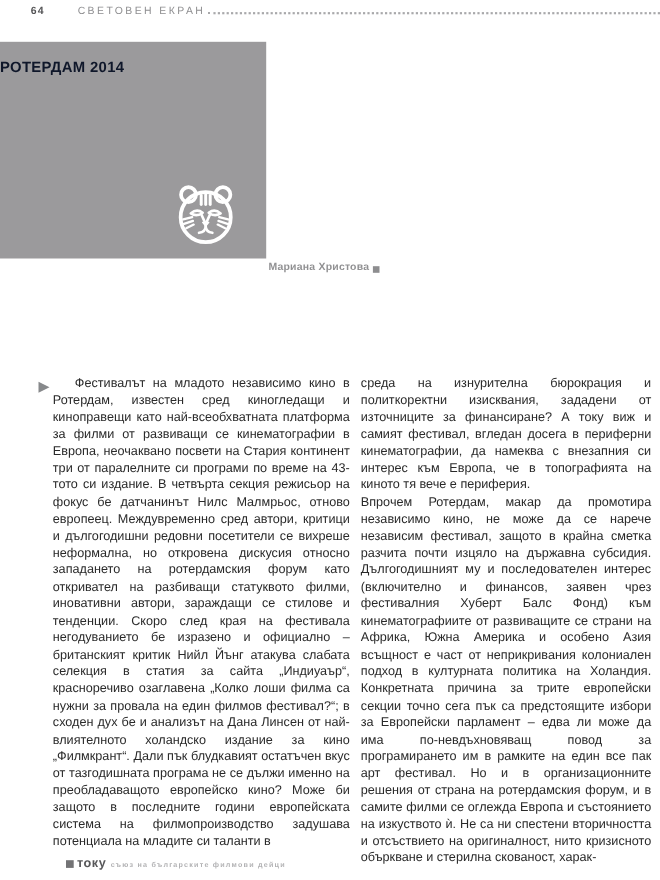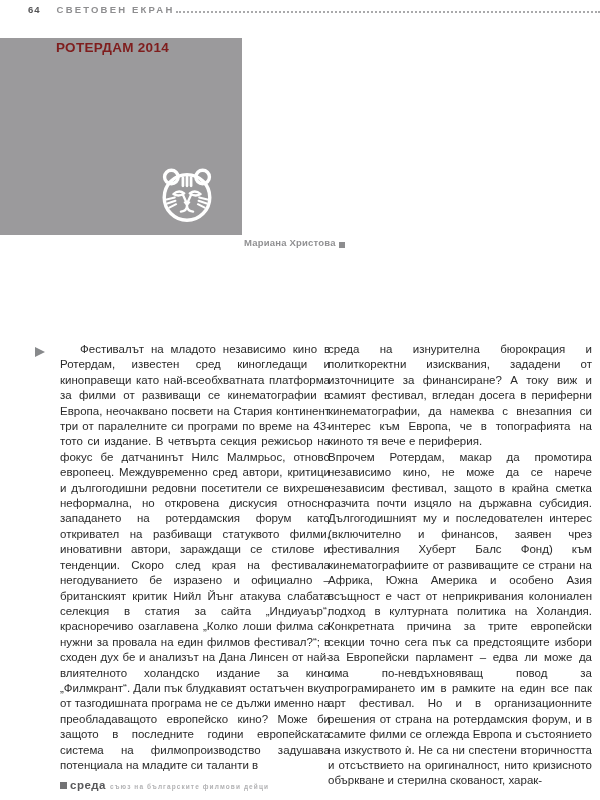--- a/index.html
+++ b/index.html
@@ -5,45 +5,45 @@
   html,body{margin:0;padding:0;background:#ffffff;}
   .page{
     position:relative;width:600px;height:800px;background:#ffffff;overflow:hidden;
     font-family:"Liberation Sans","DejaVu Sans",sans-serif;
   }
   
   .header{
     position:absolute;top:3px;left:28px;right:0;display:flex;align-items:baseline;
   }
   .page-number{font-size:9.5px;font-weight:bold;color:#545456;letter-spacing:1px;}
-  .section-title{font-size:9.5px;color:#8e8e90;letter-spacing:2.2px;margin-left:16px;font-weight:bold;}
+  .section-title{font-size:9.5px;color:#8e8e90;letter-spacing:2.2px;margin-left:30px;font-weight:normal;}
   .header-leader{flex:1;border-bottom:2px dotted #a9a9ab;margin:0 0 2px 2px;height:8px;}
   
   .title-box{
     position:absolute;left:0;top:38px;width:242px;height:197px;background:#9b9a9c;
   }
-  .title-box .titles{padding:2px 17px 0 0;text-align:center;color:#7f1d1d;}
+  .title-box .titles{padding:15px 17px 0 0;text-align:left;color:#0f172a;}
   .article-title{font-size:13.5px;font-weight:bold;letter-spacing:0.3px;}
   .article-subtitle{font-size:10.5px;margin-top:3px;font-weight:bold;opacity:.92;}
   .tiger{position:absolute;left:153px;top:122px;width:68px;height:68px;}
   
   .author-line{
     position:absolute;left:244px;top:237px;display:flex;align-items:flex-end;
     color:#919193;font-size:9.5px;font-weight:bold;letter-spacing:0.2px;
   }
   .author-marker{width:6px;height:6px;background:#8d8d8f;margin-left:3px;display:inline-block;}
   
   .bullet-triangle{
     position:absolute;left:35px;top:347px;width:0;height:0;
     border-left:10px solid #87898b;border-top:5px solid transparent;border-bottom:5px solid transparent;
   }
   .column{
     position:absolute;top:342px;color:#2a2a2a;font-size:11.5px;line-height:15.4px;
   }
-  .column--left{left:60px;width:270px;}
+  .column--left{left:48px;width:270px;}
   .column--right{left:328px;width:264px;}
   .column p{margin:0;text-align:justify;}
   .column--left p:first-child{text-indent:20px;}
   
   .footer{
     position:absolute;left:60px;top:779px;display:flex;align-items:baseline;
   }
   .footer-marker{width:7px;height:7px;background:#737375;align-self:center;margin-right:3px;}
   .footer-magazine{font-size:11.5px;font-weight:bold;color:#58585a;letter-spacing:0.5px;}
   .footer-org{font-size:6.5px;color:#b2b2b4;letter-spacing:1.1px;margin-left:4px;font-weight:bold;}
@@ -95,17 +95,17 @@
   <div class="column column--left">
       <p>Фестивалът на младото независимо кино в Ротердам, известен сред киногледащи и киноправещи като най-всеобхватната платформа за филми от развиващи се кинематографии в Европа, неочаквано посвети на Стария континент три от паралелните си програми по време на 43-тото си издание. В четвърта секция режисьор на фокус бе датчанинът Нилс Малмрьос, отново европеец. Междувременно сред автори, критици и дългогодишни редовни посетители се вихреше неформална, но откровена дискусия относно западането на ротердамския форум като откривател на разбиващи статуквото филми, иновативни автори, зараждащи се стилове и тенденции. Скоро след края на фестивала негодуванието бе изразено и официално – британският критик Нийл Йънг атакува слабата селекция в статия за сайта „Индиуаър“, красноречиво озаглавена „Колко лоши филма са нужни за провала на един филмов фестивал?“; в сходен дух бе и анализът на Дана Линсен от най-влиятелното холандско издание за кино „Филмкрант“. Дали пък блудкавият остатъчен вкус от тазгодишната програма не се дължи именно на преобладаващото европейско кино? Може би защото в последните години европейската система на филмопроизводство задушава потенциала на младите си таланти в</p>
     </div>
   <div class="column column--right">
       <p>среда на изнурителна бюрокрация и политкоректни изисквания, зададени от източниците за финансиране? А току виж и самият фестивал, вгледан досега в периферни кинематографии, да намеква с внезапния си интерес към Европа, че в топографията на киното тя вече е периферия.</p>
       <p>Впрочем Ротердам, макар да промотира независимо кино, не може да се нарече независим фестивал, защото в крайна сметка разчита почти изцяло на държавна субсидия. Дългогодишният му и последователен интерес (включително и финансов, заявен чрез фестивалния Хуберт Балс Фонд) към кинематографиите от развиващите се страни на Африка, Южна Америка и особено Азия всъщност е част от неприкривания колониален подход в културната политика на Холандия. Конкретната причина за трите европейски секции точно сега пък са предстоящите избори за Европейски парламент – едва ли може да има по-невдъхновяващ повод за програмирането им в рамките на един все пак арт фестивал. Но и в организационните решения от страна на ротердамския форум, и в самите филми се оглежда Европа и състоянието на изкуството ѝ. Не са ни спестени вторичността и отсъствието на оригиналност, нито кризисното объркване и стерилна скованост, харак-</p>
     </div>
 
   <div class="footer">
     <span class="footer-marker"></span>
-    <span class="footer-magazine">среда</span>
+    <span class="footer-magazine">току</span>
     <span class="footer-org">съюз на българските филмови дейци</span>
   </div>
 
 </div>
 
 </body></html>

